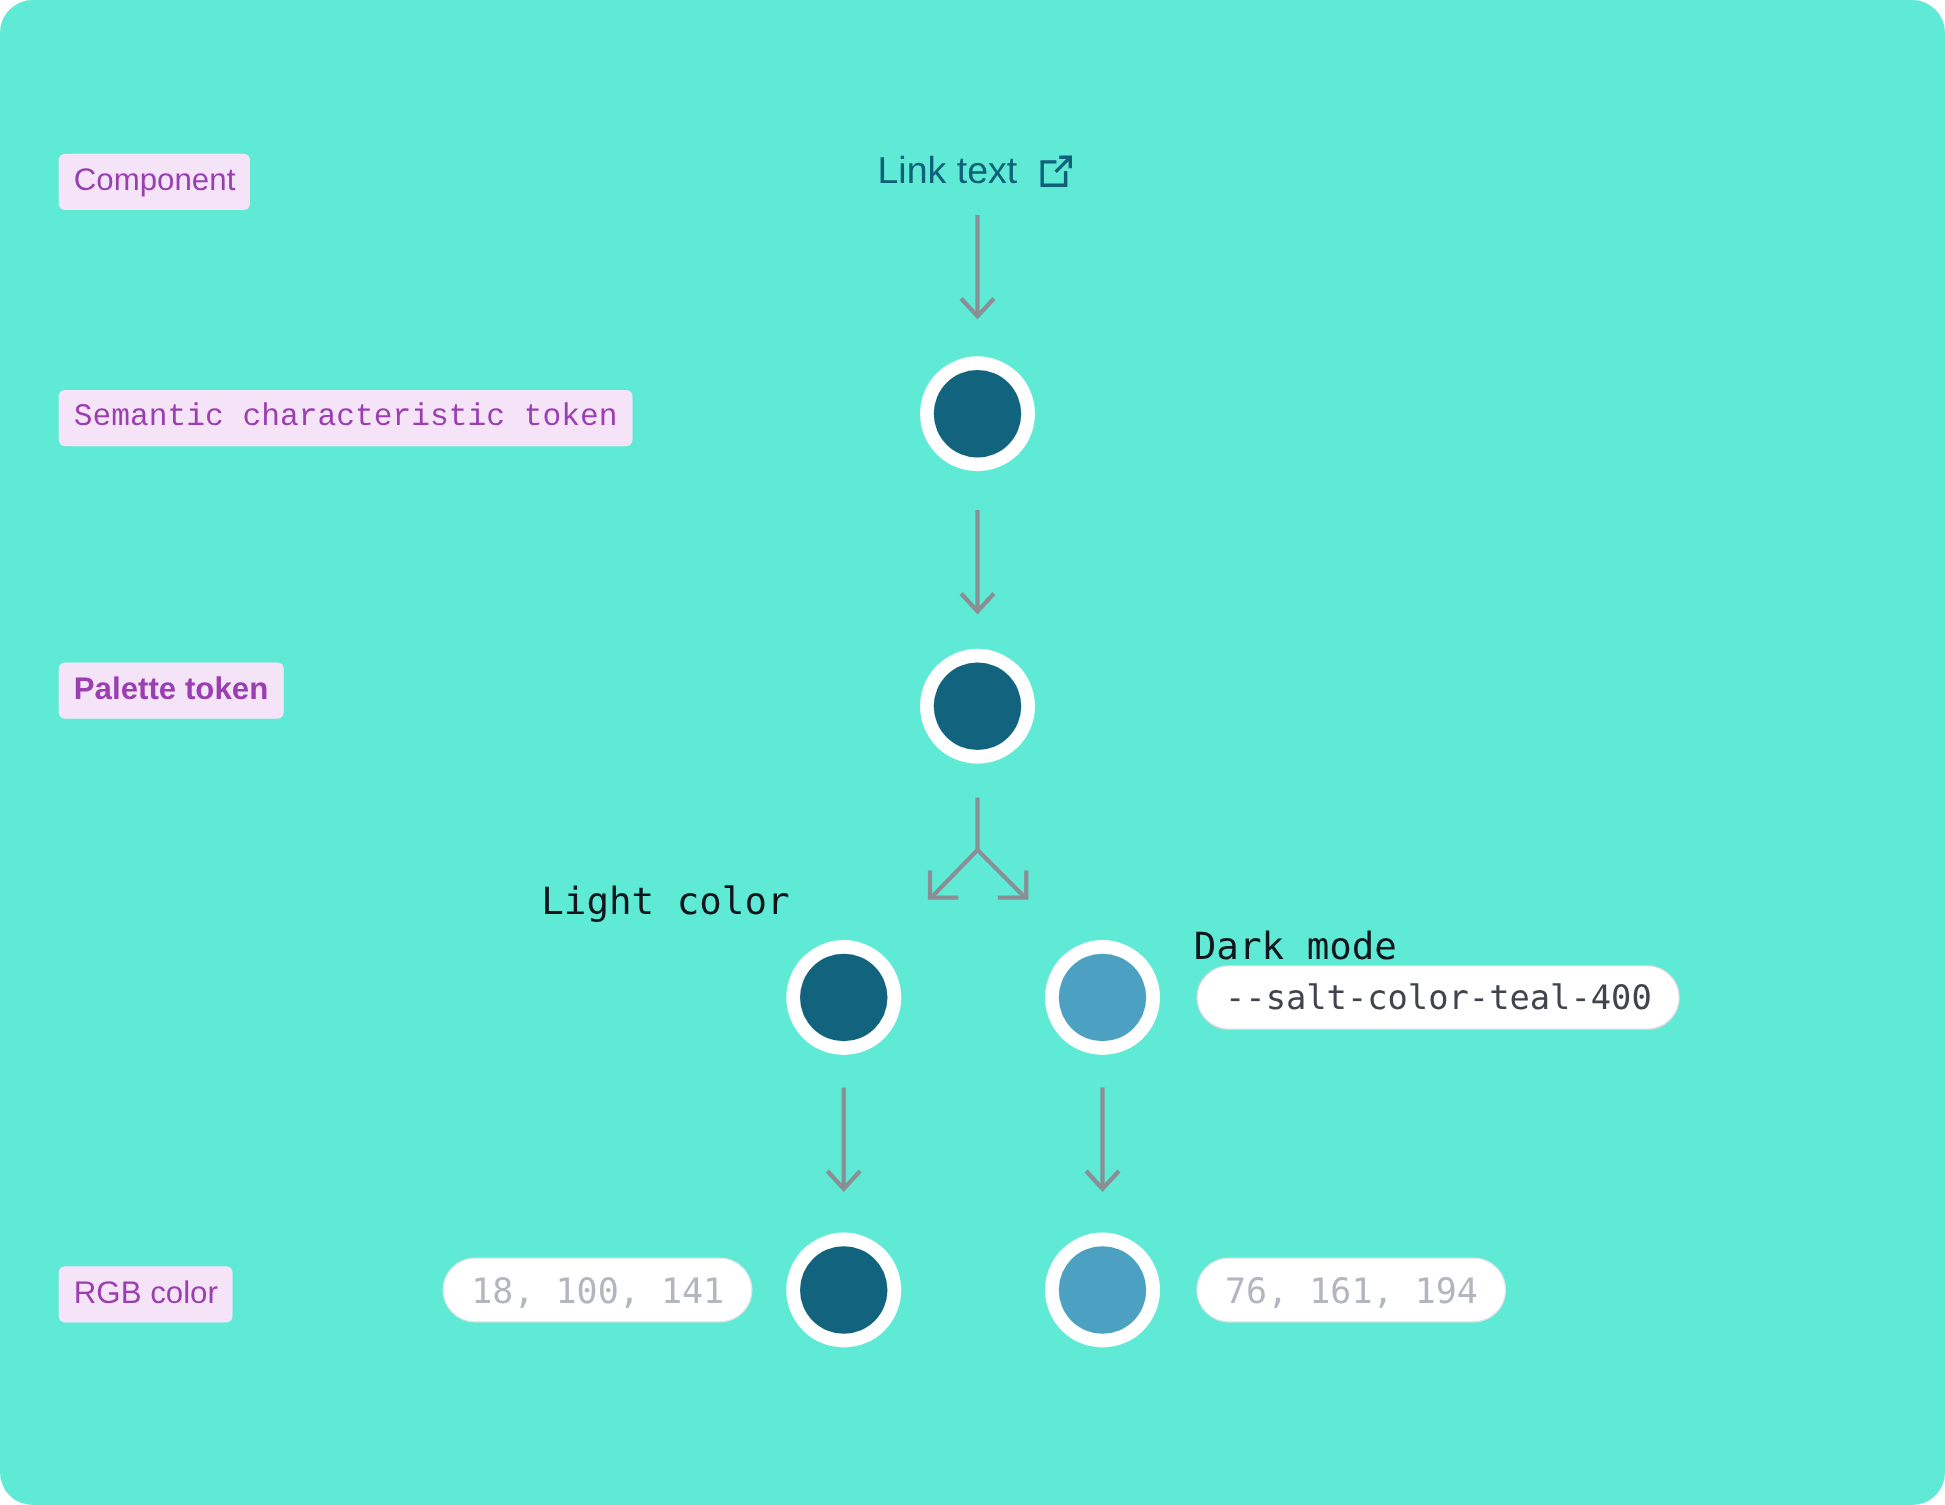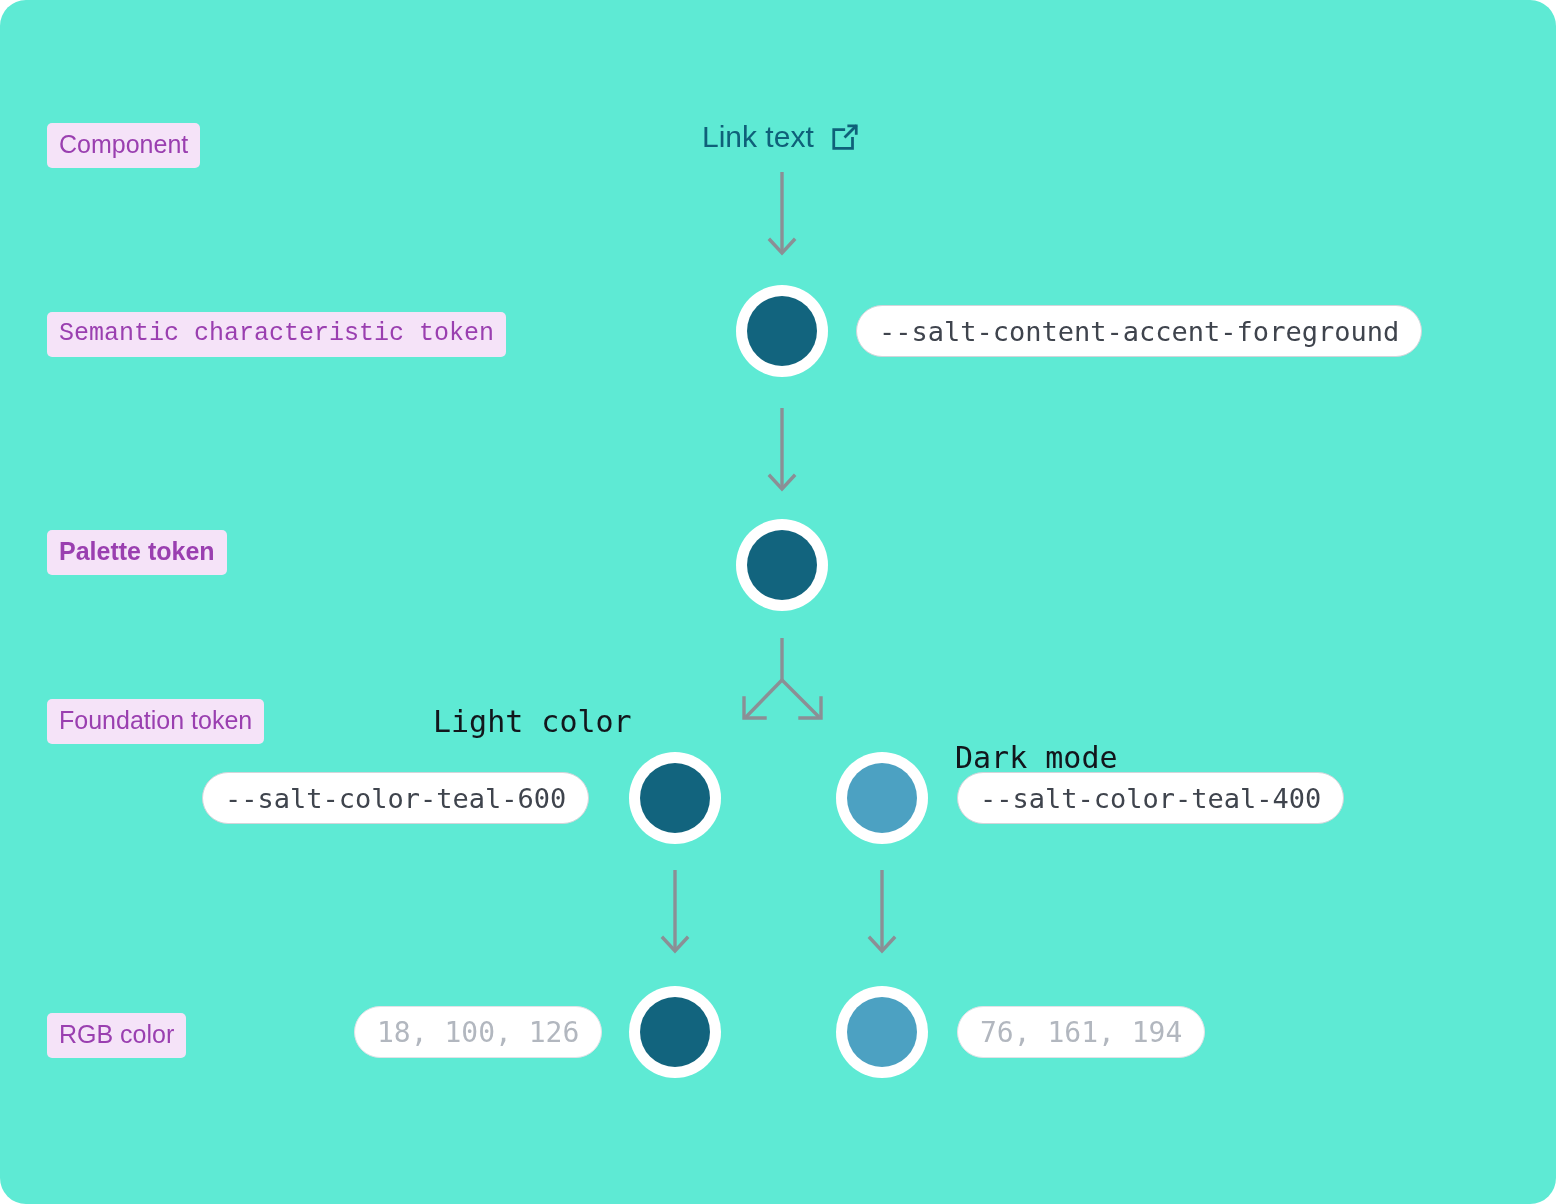--- a/index.html
+++ b/index.html
@@ -112,21 +112,20 @@
 <body>
 
 <div id="canvas">
 
   <div class="cat-label" style="left:47px; top:123px;">Component</div>
 
   <div class="cat-label" style="left:47px; top:312px;font-family:Liberation Mono, monospace;">Semantic characteristic token</div>
 
   <div class="cat-label" style="left:47px; top:530px;font-weight:bold;">Palette token</div>
 
-  <div class="cat-label" style="left:47px; top:699px;">Foundation token</div>
 
   <div class="cat-label" style="left:47px; top:1013px;">RGB color</div>
 
   <div class="link-wrap" style="left:702px; top:120px;">
     <span class="link-text">Link text</span>
     <span class="ext-icon">
       <svg viewBox="0 0 24 24" width="30" height="30" fill="none" stroke="#0f6079" stroke-width="2.2" stroke-linecap="square" stroke-linejoin="miter">
         <polyline points="15,3 21,3 21,9"></polyline>
         <line x1="20.4" y1="3.6" x2="12.4" y2="11.6"></line>
         <polyline points="18,13 18,21 3,21 3,6 11,6"></polyline>
@@ -135,21 +134,20 @@
   </div>
 
   <svg class="arrow-svg" style="left:765px; top:172px;" width="34" height="88">
     <line x1="17" y1="0" x2="17" y2="80" stroke="#8b8f95" stroke-width="3.4"></line>
     <polyline points="5,68 17,81 29,68" fill="none" stroke="#8b8f95" stroke-width="3.4" stroke-linecap="square"></polyline>
   </svg>
 
   <div class="swatch" style="left:736px; top:285px;">
     <i style="background:#12647e;"></i>
   </div>
-  <div class="pill" style="left:856px; top:305px;">--salt-content-accent-foreground</div>
 
   <svg class="arrow-svg" style="left:765px; top:408px;" width="34" height="88">
     <line x1="17" y1="0" x2="17" y2="80" stroke="#8b8f95" stroke-width="3.4"></line>
     <polyline points="5,68 17,81 29,68" fill="none" stroke="#8b8f95" stroke-width="3.4" stroke-linecap="square"></polyline>
   </svg>
 
   <div class="swatch" style="left:736px; top:519px;">
     <i style="background:#12647e;"></i>
   </div>
 
@@ -157,40 +155,39 @@
     <line x1="47" y1="0" x2="47" y2="42" stroke="#8b8f95" stroke-width="3.4"></line>
     <line x1="47" y1="42" x2="11" y2="79" stroke="#8b8f95" stroke-width="3.4"></line>
     <line x1="47" y1="42" x2="84" y2="79" stroke="#8b8f95" stroke-width="3.4"></line>
     <polyline points="9,60 9,80 30,80" fill="none" stroke="#8b8f95" stroke-width="3.4" stroke-linecap="square"></polyline>
     <polyline points="86,60 86,80 65,80" fill="none" stroke="#8b8f95" stroke-width="3.4" stroke-linecap="square"></polyline>
   </svg>
 
   <div class="mode-caption" style="left:433px; top:704px;">Light color</div>
   <div class="mode-caption" style="left:955px; top:740px;">Dark mode</div>
 
-  <div class="pill" style="left:202px; top:772px;">--salt-color-teal-600</div>
   <div class="swatch" style="left:629px; top:752px;">
     <i style="background:#12647e;"></i>
   </div>
 
   <div class="swatch" style="left:836px; top:752px;">
     <i style="background:#4ca1c2;"></i>
   </div>
   <div class="pill" style="left:957px; top:772px;">--salt-color-teal-400</div>
 
   <svg class="arrow-svg" style="left:658px; top:870px;" width="34" height="88">
     <line x1="17" y1="0" x2="17" y2="80" stroke="#8b8f95" stroke-width="3.4"></line>
     <polyline points="5,68 17,81 29,68" fill="none" stroke="#8b8f95" stroke-width="3.4" stroke-linecap="square"></polyline>
   </svg>
   <svg class="arrow-svg" style="left:865px; top:870px;" width="34" height="88">
     <line x1="17" y1="0" x2="17" y2="80" stroke="#8b8f95" stroke-width="3.4"></line>
     <polyline points="5,68 17,81 29,68" fill="none" stroke="#8b8f95" stroke-width="3.4" stroke-linecap="square"></polyline>
   </svg>
 
-  <div class="pill muted" style="left:354px; top:1006px;">18, 100, 126</div>
+  <div class="pill muted" style="left:354px; top:1006px;">18, 100, 141</div>
   <div class="swatch" style="left:629px; top:986px;">
     <i style="background:#12647e;"></i>
   </div>
 
   <div class="swatch" style="left:836px; top:986px;">
     <i style="background:#4ca1c2;"></i>
   </div>
   <div class="pill muted" style="left:957px; top:1006px;">76, 161, 194</div>
 
 </div>

